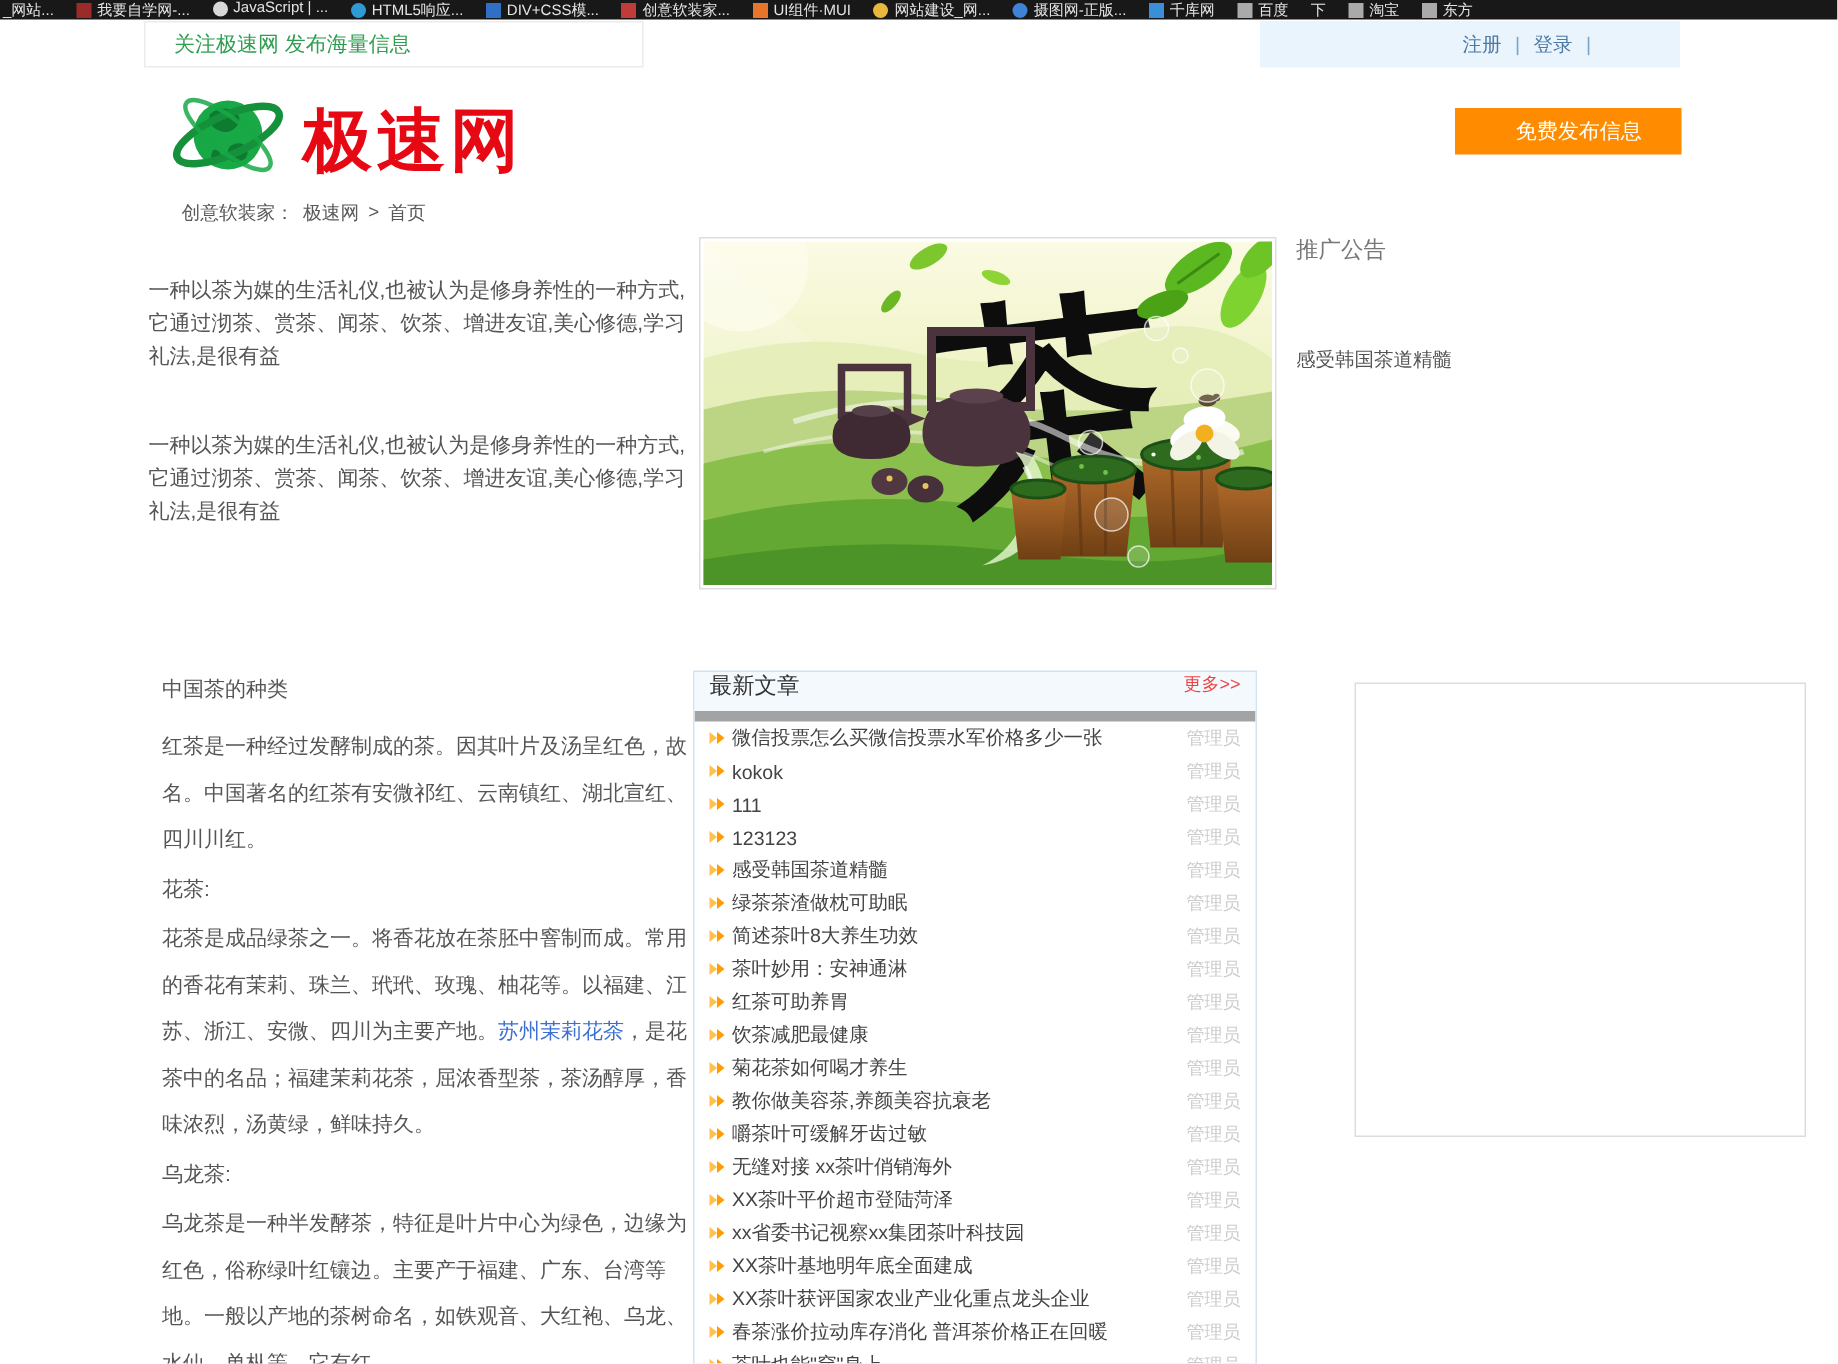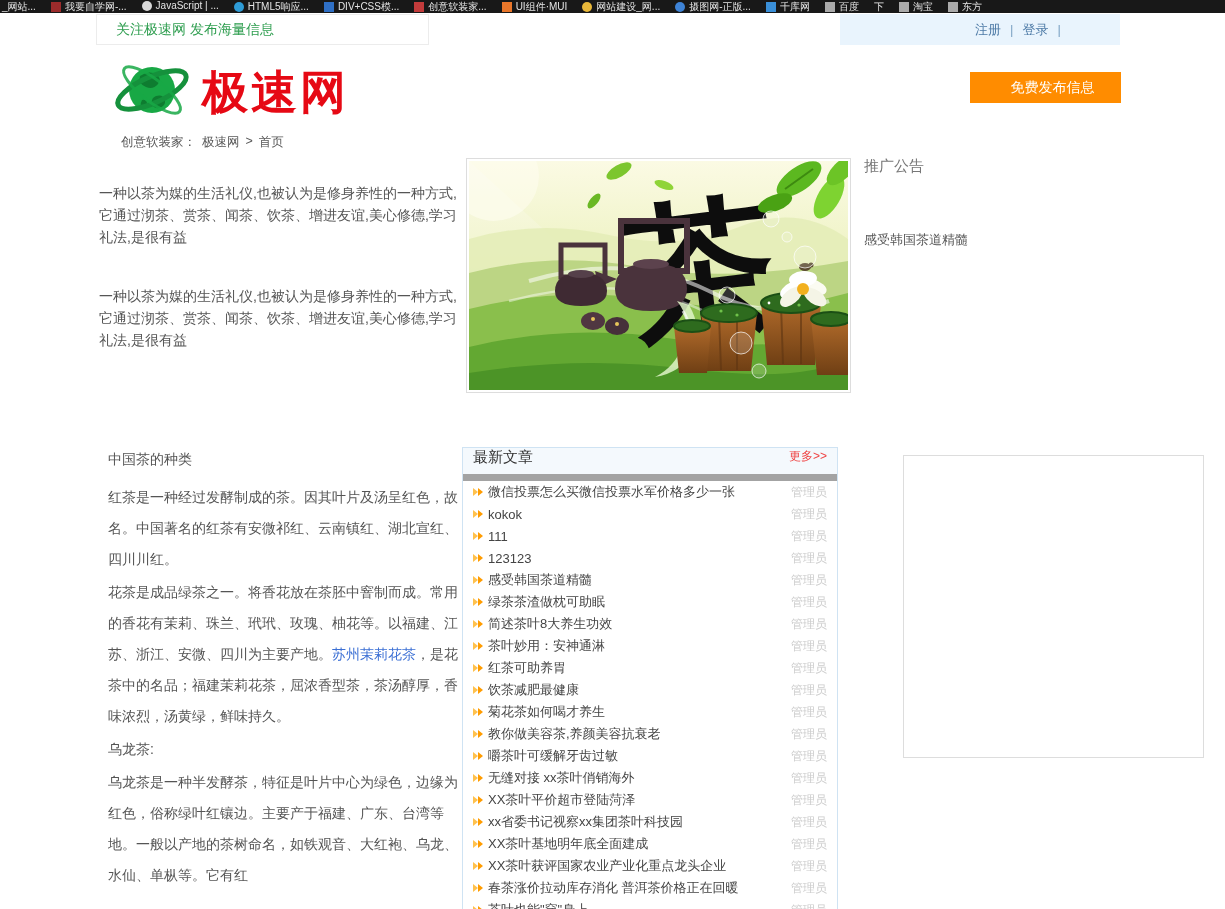--- a/index.html
+++ b/index.html
@@ -264,20 +264,21 @@
     </g>
   </svg>
 </div>
 
 <div id="promoTitle">推广公告</div>
 <a id="promoLink">感受韩国茶道精髓</a>
 
 <div id="teatypes">
   <p class="tline">中国茶的种类</p>
   <p class="tpara">红茶是一种经过发酵制成的茶。因其叶片及汤呈红色，故名。中国著名的红茶有安微祁红、云南镇红、湖北宣红、四川川红。</p>
+  <p class="tline sub">花茶:</p>
   <p class="tpara"><span>花茶是成品绿茶之一。将香花放在茶胚中窨制而成。常用的香花有茉莉、珠兰、玳玳、玫瑰、柚花等。以福建、江苏、浙江、安微、四川为主要产地。</span><a class="blue">苏州茉莉花茶</a><span>，是花茶中的名品；福建茉莉花茶，屈浓香型茶，茶汤醇厚，香味浓烈，汤黄绿，鲜味持久。</span></p>
   <p class="tline sub">乌龙茶:</p>
   <p class="tpara">乌龙茶是一种半发酵茶，特征是叶片中心为绿色，边缘为红色，俗称绿叶红镶边。主要产于福建、广东、台湾等地。一般以产地的茶树命名，如铁观音、大红袍、乌龙、水仙、单枞等。它有红</p>
 </div>
 
 <div id="latest">
   <div class="hd">
     <span class="tt">最新文章</span>
     <a class="more">更多&gt;&gt;</a>
   </div>

